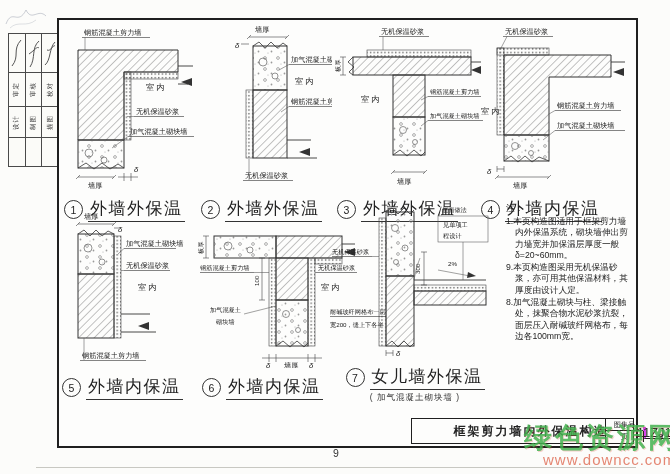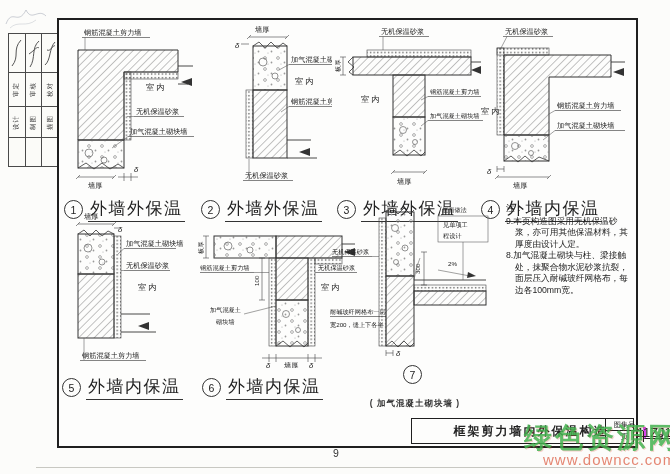--- a/index.html
+++ b/index.html
@@ -32,21 +32,21 @@
   .ul{stroke:#333;stroke-width:.6;}
   .dim{stroke:#444;stroke-width:.6;fill:none;}
   .brk{stroke:#333;stroke-width:.8;fill:none;}
   .bub{fill:none;stroke:#666;stroke-width:.7;}
   .flag{fill:#333;}
   .cap{display:flex;align-items:center;margin-top:3px;padding-left:4px;}
   .cap .num{display:inline-flex;width:17px;height:17px;border:1.3px solid #333;border-radius:50%;
             align-items:center;justify-content:center;font-size:10.5px;margin-right:5px;flex:0 0 auto;}
   .cap .t{font-size:17px;border-bottom:1px solid #333;padding:0 2px 1px;letter-spacing:1.5px;white-space:nowrap;}
   .cap.center{justify-content:center;padding-left:0;}
-  .sub{font-size:8.5px;text-align:center;margin-top:14px;letter-spacing:1px;color:#333;font-weight:bold;}
+  .sub{font-size:8.5px;text-align:center;margin-top:2px;letter-spacing:1px;color:#333;}
   
   .notes{position:absolute;left:506px;top:203px;width:128px;font-size:8.7px;line-height:1.33;color:#1e1e1e;}
   .notes .nt{margin:0 0 1px 0;}
   .note-item{padding-left:9px;text-indent:-9px;margin:0;}
   
   .tb{position:absolute;left:411px;top:418px;width:223px;height:26px;border:1.5px solid #1f1f1f;box-sizing:border-box;background:#fdfdfc;}
   .tb div{position:absolute;display:flex;align-items:center;justify-content:center;box-sizing:border-box;margin-left:44px;}
   .tb-title{left:0;top:0;width:150px;height:100%;border-right:1px solid #1f1f1f;font-size:12px;font-weight:bold;letter-spacing:2px;white-space:nowrap;}
   .tb-c1{left:150px;top:0;width:37px;height:12px;border-bottom:1px solid #1f1f1f;font-size:7.2px;}
   .tb-c2{left:150px;top:12px;width:37px;height:11px;font-size:7.5px;}
@@ -393,26 +393,28 @@
       <line class="ul" x1="0" y1="120.5" x2="56" y2="120.5"></line>
       <text x="0" y="131" class="sm">宽200，缝上下各半</text>
       <polyline class="brk" points="56,150 62,145 68,151 74,145 80,151 84,147"></polyline>
       <line class="dim" x1="56" y1="157" x2="63" y2="157"></line>
       <line class="dim" x1="56" y1="154" x2="56" y2="160"></line>
         <line class="dim" x1="63" y1="154" x2="63" y2="160"></line>
       <text x="66" y="160" class="it">δ</text>
     </svg>
     <div class="cap center">
       <span class="num">7</span>
+      <span class="t">女儿墙外保温</span>
     </div>
     <div class="sub">( 加气混凝土砌块墙 )</div>
   </div>
 
   <div class="notes">
     <p class="nt">注：</p>
+    <p class="note-item">1.本页构造图适用于框架剪力墙内外保温系统，砌块墙伸出剪力墙宽并加保温层厚度一般δ=20~60mm。</p>
     <p class="note-item">9.本页构造图采用无机保温砂浆，亦可用其他保温材料，其厚度由设计人定。</p>
     <p class="note-item">8.加气混凝土砌块与柱、梁接触处，抹聚合物水泥砂浆抗裂，面层压入耐碱玻纤网格布，每边各100mm宽。</p>
   </div>
 
   <div class="tb">
     <div class="tb-title">框架剪力墙内外保温构造</div>
     <div class="tb-c1">图集号</div>
     <div class="tb-c2">页</div>
     <div class="tb-v1">11ZJ103</div>
     <div class="tb-v2">9</div>

